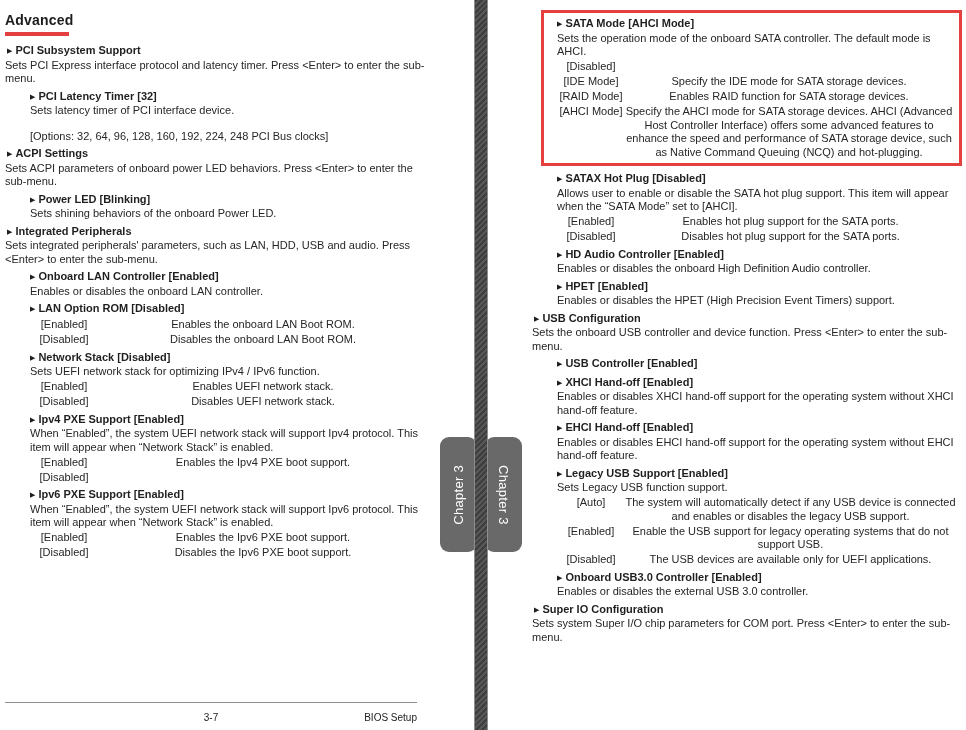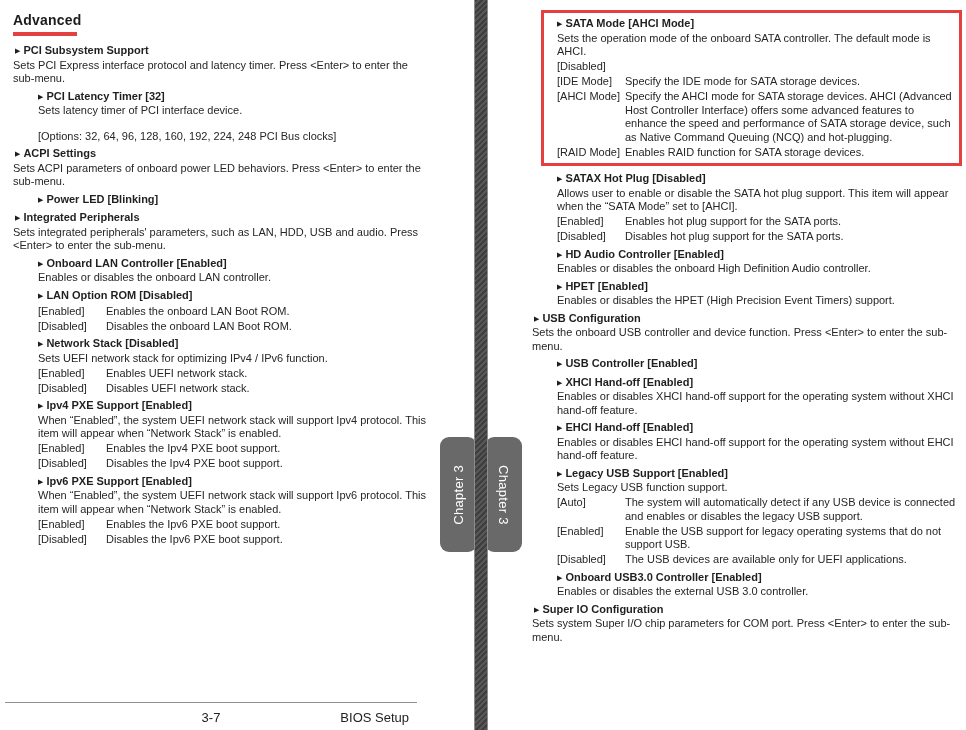--- a/index.html
+++ b/index.html
@@ -6,46 +6,46 @@
   #screen{
     position:relative;width:966px;height:730px;background:#ffffff;overflow:hidden;
     font-family:"Liberation Sans","DejaVu Sans",sans-serif;
     font-size:11px;line-height:13.5px;color:#262626;
     -webkit-font-smoothing:antialiased;
   }
   
   .page{position:absolute;top:0;height:730px;background:#fff;}
   #page-left{left:0;width:474px;}
   #page-right{left:489px;width:477px;}
-  .content-left{padding:12px 46px 0 13px;}
+  .content-left{padding:12px 46px 0 5px;}
   .content-right{padding:10px 10px 0 43px;}
   
   .h1{font-size:14px;font-weight:700;color:#1c1c1c;line-height:17px;letter-spacing:.2px;}
   .h1-bar{width:64px;height:4px;margin:3px 0 8px 0;}
   
   .item{margin-top:4px;}
   .level1{padding-left:25px;}
   .item-title{font-weight:700;color:#1f1f1f;white-space:nowrap;}
   .level0 > .item-title{padding-left:2px;}
   .tri{font-size:7px;padding-right:3px;position:relative;top:-1px;color:#1f1f1f;}
   .item-body{color:#262626;}
   .item-body + .item-body{margin-top:12px;}
   .opts{margin-top:1.5px;}
-  .opt-row{display:grid;grid-template-columns:68px 1fr;}
+  .opt-row{display:grid;grid-template-columns:68px 1fr;text-align:center;}
   .opt-row + .opt-row{margin-top:1.5px;}
   .opt-val{white-space:nowrap;}
   
   .red-box{margin:0 -6px 6px 9px;padding:3px 6px 4px 0;}
   .red-box .item{margin-top:1px;}
   .red-box .level1{padding-left:13px;}
   
-  .footer{position:absolute;top:702px;height:27px;border-top:1px solid #8f8f8f;font-size:13px;color:#222;}
+  .footer{position:absolute;top:702px;height:27px;border-top:1px solid #8f8f8f;font-size:10px;color:#222;}
   #footer-left{left:5px;width:412px;}
   .footer .pnum{position:absolute;left:0;right:0;top:8px;text-align:center;}
-  #footer-left .flabel{position:absolute;right:8px;top:8px;}
+  #footer-left .flabel{position:absolute;right:0;top:8px;}
   
   #spine{
     position:absolute;left:474px;top:0;width:14px;height:730px;z-index:3;
     background:repeating-linear-gradient(135deg,#3e3e3e 0px,#3e3e3e 2px,#575757 2px,#575757 4px);
     border-left:1px solid #8d8d8d;border-right:1px solid #8d8d8d;box-sizing:border-box;
   }
   .chapter-tab{
     position:absolute;top:437px;width:37px;height:115px;z-index:2;
     border-radius:9px;display:flex;align-items:center;justify-content:center;
     color:#ffffff;font-size:13px;letter-spacing:.3px;
@@ -73,20 +73,21 @@
             <div class="item-title"><span class="tri">▶</span><span>PCI Latency Timer [32]</span></div>
             <div class="item-body">Sets latency timer of PCI interface device.</div>
             <div class="item-body">[Options: 32, 64, 96, 128, 160, 192, 224, 248 PCI Bus clocks]</div>
           </div>
           <div class="item level0">
             <div class="item-title"><span class="tri">▶</span><span>ACPI Settings</span></div>
             <div class="item-body">Sets ACPI parameters of onboard power LED behaviors. Press &lt;Enter&gt; to enter the sub-menu.</div>
           </div>
           <div class="item level1">
             <div class="item-title"><span class="tri">▶</span><span>Power LED [Blinking]</span></div>
+            <div class="item-body">Sets shining behaviors of the onboard Power LED.</div>
           </div>
           <div class="item level0">
             <div class="item-title"><span class="tri">▶</span><span>Integrated Peripherals</span></div>
             <div class="item-body">Sets integrated peripherals' parameters, such as LAN, HDD, USB and audio. Press &lt;Enter&gt; to enter the sub-menu.</div>
           </div>
           <div class="item level1">
             <div class="item-title"><span class="tri">▶</span><span>Onboard LAN Controller [Enabled]</span></div>
             <div class="item-body">Enables or disables the onboard LAN controller.</div>
           </div>
           <div class="item level1">
@@ -119,21 +120,20 @@
           <div class="item level1">
             <div class="item-title"><span class="tri">▶</span><span>Ipv4 PXE Support [Enabled]</span></div>
             <div class="item-body">When “Enabled”, the system UEFI network stack will support Ipv4 protocol. This item will appear when “Network Stack” is enabled.</div>
             <div class="opts">
               <div class="opt-row">
                 <div class="opt-val">[Enabled]</div>
                 <div class="opt-desc">Enables the Ipv4 PXE boot support.</div>
               </div>
               <div class="opt-row">
                 <div class="opt-val">[Disabled]</div>
-                <div class="opt-desc">Disables the Ipv4 PXE boot support.</div>
               </div>
             </div>
           </div>
           <div class="item level1">
             <div class="item-title"><span class="tri">▶</span><span>Ipv6 PXE Support [Enabled]</span></div>
             <div class="item-body">When “Enabled”, the system UEFI network stack will support Ipv6 protocol. This item will appear when “Network Stack” is enabled.</div>
             <div class="opts">
               <div class="opt-row">
                 <div class="opt-val">[Enabled]</div>
                 <div class="opt-desc">Enables the Ipv6 PXE boot support.</div>
@@ -169,27 +169,27 @@
               <div class="item-body">Sets the operation mode of the onboard SATA controller. The default mode is AHCI.</div>
               <div class="opts">
                 <div class="opt-row">
                   <div class="opt-val">[Disabled]</div>
                 </div>
                 <div class="opt-row">
                   <div class="opt-val">[IDE Mode]</div>
                   <div class="opt-desc">Specify the IDE mode for SATA storage devices.</div>
                 </div>
                 <div class="opt-row">
+                  <div class="opt-val">[RAID Mode]</div>
+                  <div class="opt-desc">Enables RAID function for SATA storage devices.</div>
+                </div>
+                <div class="opt-row">
                   <div class="opt-val">[AHCI Mode]</div>
                   <div class="opt-desc">Specify the AHCI mode for SATA storage devices. AHCI (Advanced Host Controller Interface) offers some advanced features to enhance the speed and performance of SATA storage device, such as Native Command Queuing (NCQ) and hot-plugging.</div>
                 </div>
-                <div class="opt-row">
-                  <div class="opt-val">[RAID Mode]</div>
-                  <div class="opt-desc">Enables RAID function for SATA storage devices.</div>
-                </div>
               </div>
             </div>
           </div>
           <div class="item level1">
             <div class="item-title"><span class="tri">▶</span><span>SATAX Hot Plug [Disabled]</span></div>
             <div class="item-body">Allows user to enable or disable the SATA hot plug support. This item will appear when the “SATA Mode” set to [AHCI].</div>
             <div class="opts">
               <div class="opt-row">
                 <div class="opt-val">[Enabled]</div>
                 <div class="opt-desc">Enables hot plug support for the SATA ports.</div>

